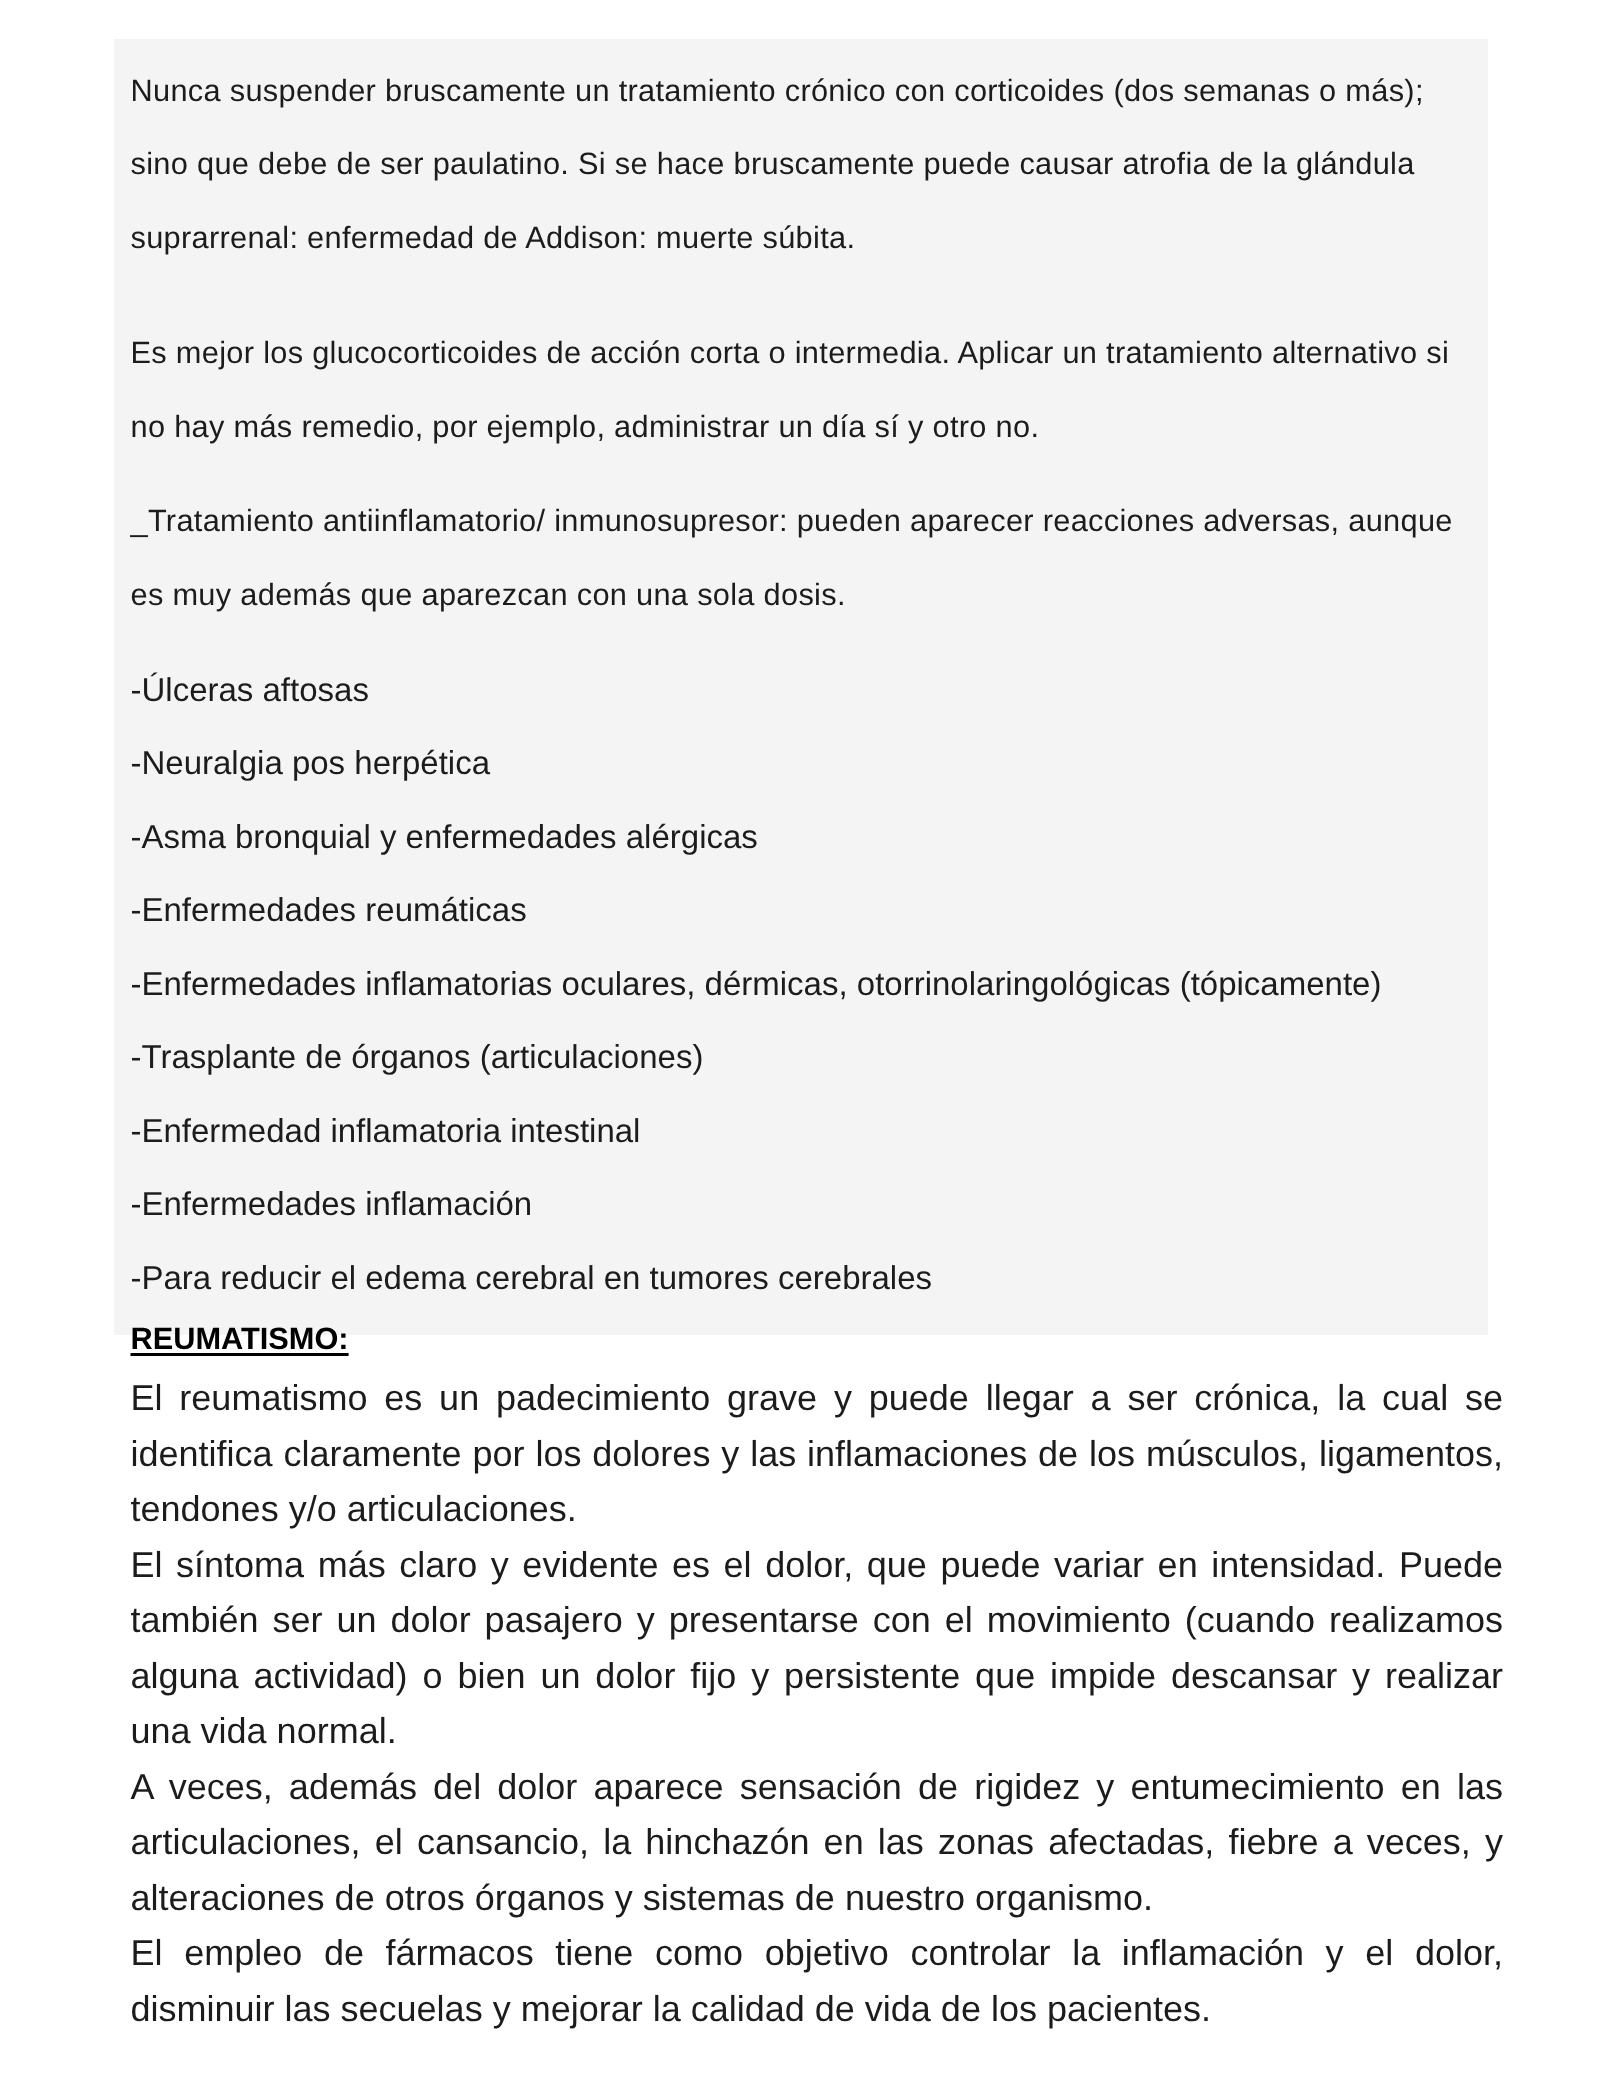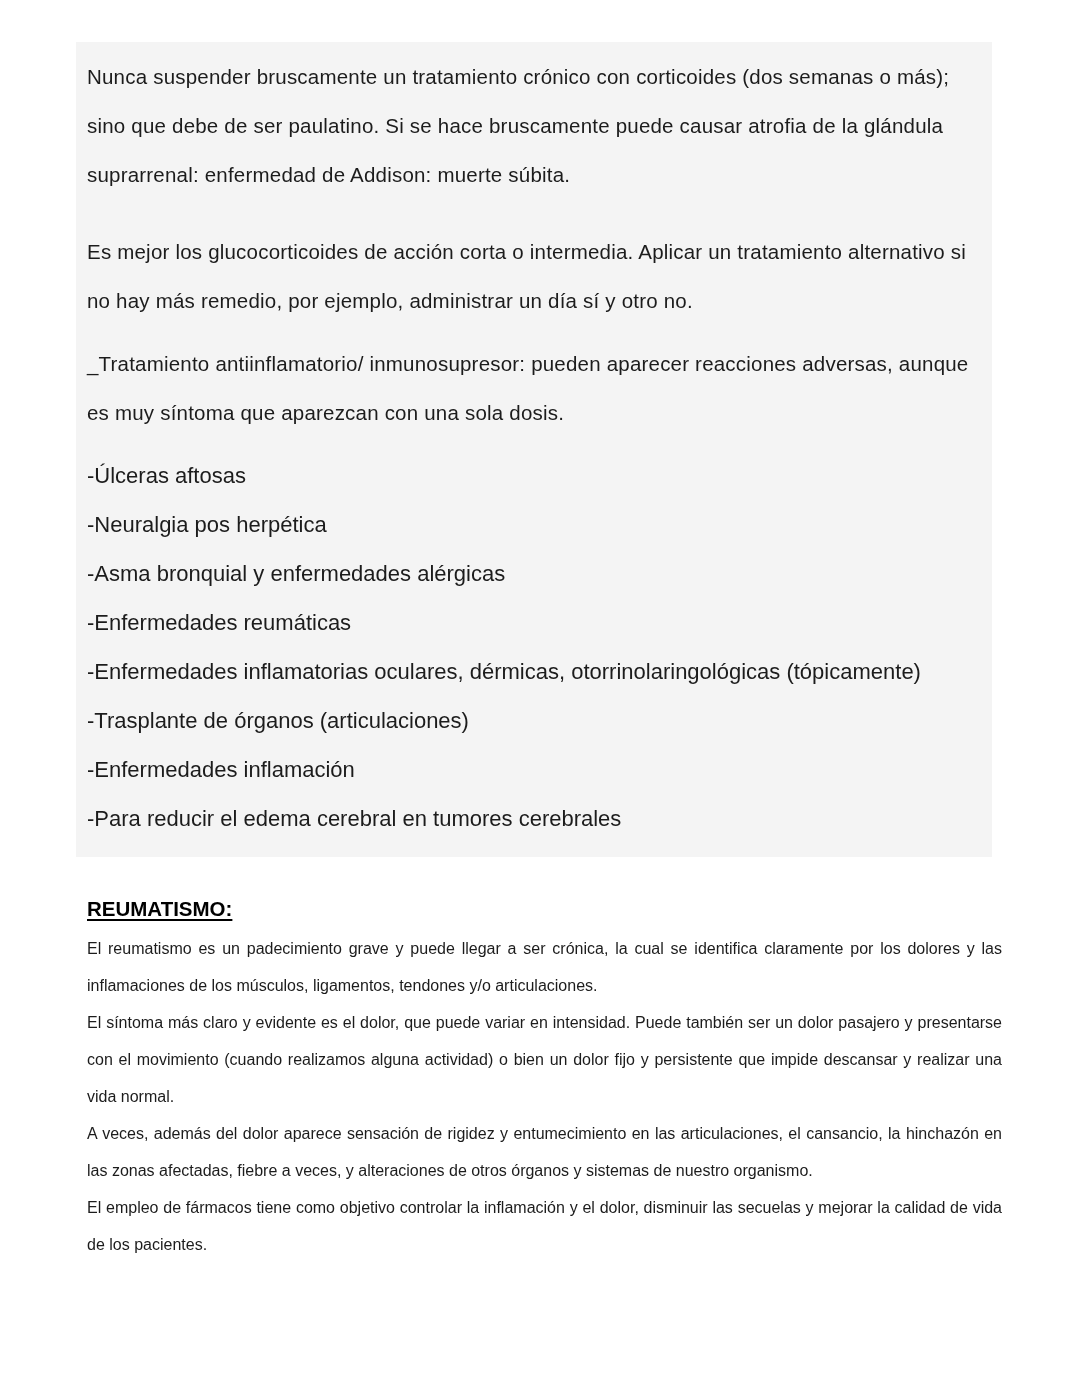--- a/index.html
+++ b/index.html
@@ -15,21 +15,20 @@
     color: #1a1a1a;
     overflow: hidden;
   }
 
   .page {
     position: relative;
     width: 1080px;
     height: 1020px;
     background: #ffffff;
     box-sizing: border-box;
-    margin-top: 16px;
   }
 
   
   .highlight-block {
     position: absolute;
     left: 76px;
     top: 26px;
     width: 916px;
     background: #f4f4f4;
     padding: 10px 0 14px 0;
@@ -82,21 +81,21 @@
     font-size: 20.5px;
     line-height: 34px;
     margin: 0 0 4px 0;
     color: #000000;
     text-decoration: underline;
     text-underline-offset: 3px;
     font-weight: 700;
   }
 
   .para-justified {
-    font-size: 16px;
+    font-size: 24px;
     line-height: 37px;
     margin: 0;
     text-align: justify;
     text-justify: inter-word;
     color: #1c1c1c;
   }
   .para-justified:last-child {
     text-align-last: left;
   }
 
@@ -114,30 +113,31 @@
 
       <div class="spacer-sm"></div>
 
 
       <div class="spacer-sm"></div>
 
       <p class="para">Es mejor los glucocorticoides de acción corta o intermedia. Aplicar un tratamiento alternativo si no hay más remedio, por ejemplo, administrar un día sí y otro no.</p>
 
       <div class="spacer-sm"></div>
 
-      <p class="para">_Tratamiento antiinflamatorio/ inmunosupresor: pueden aparecer reacciones adversas, aunque es muy síntoma que aparezcan con una sola dosis.</p>
+      <p class="para">_Tratamiento antiinflamatorio/ inmunosupresor: pueden aparecer reacciones adversas, aunque es muy además que aparezcan con una sola dosis.</p>
 
       <div class="spacer-sm"></div>
 
       <p class="list-item">-Úlceras aftosas</p>
       <p class="list-item">-Neuralgia pos herpética</p>
       <p class="list-item">-Asma bronquial y enfermedades alérgicas</p>
       <p class="list-item">-Enfermedades reumáticas</p>
       <p class="list-item">-Enfermedades inflamatorias oculares, dérmicas, otorrinolaringológicas (tópicamente)</p>
       <p class="list-item">-Trasplante de órganos (articulaciones)</p>
+      <p class="list-item">-Enfermedad inflamatoria intestinal</p>
       <p class="list-item">-Enfermedades inflamación</p>
       <p class="list-item">-Para reducir el edema cerebral en tumores cerebrales</p>
 
     </div>
   </div>
 
   <div class="white-section">
 
     <p class="heading-red2">REUMATISMO:</p>
 

